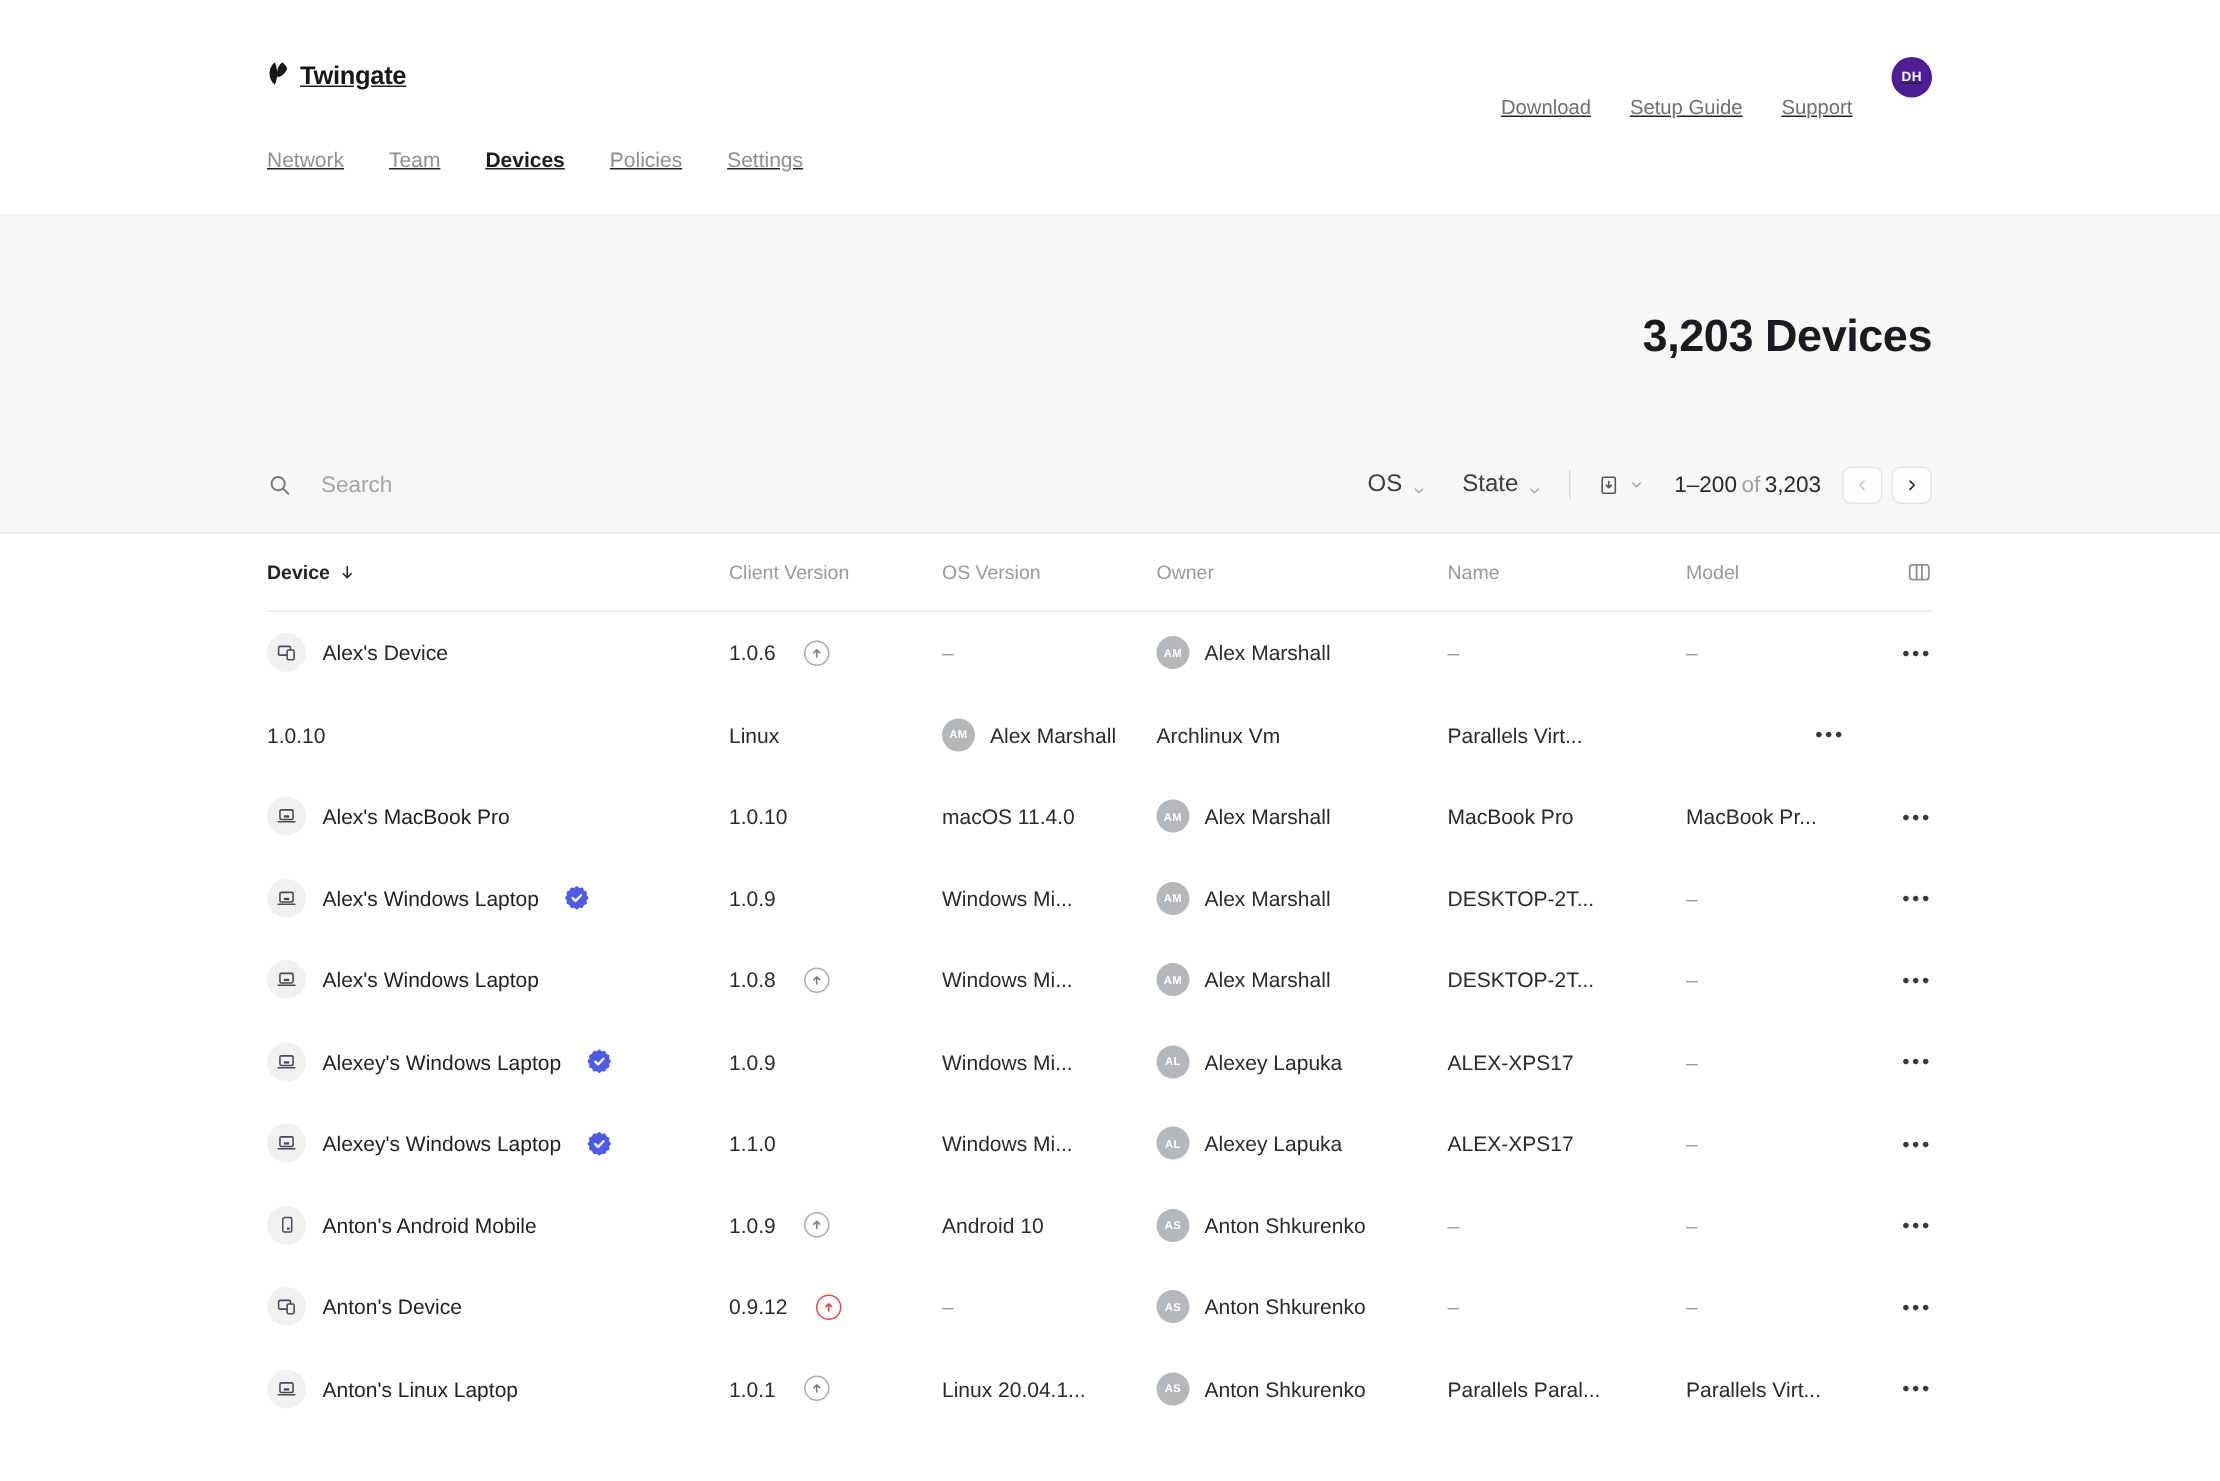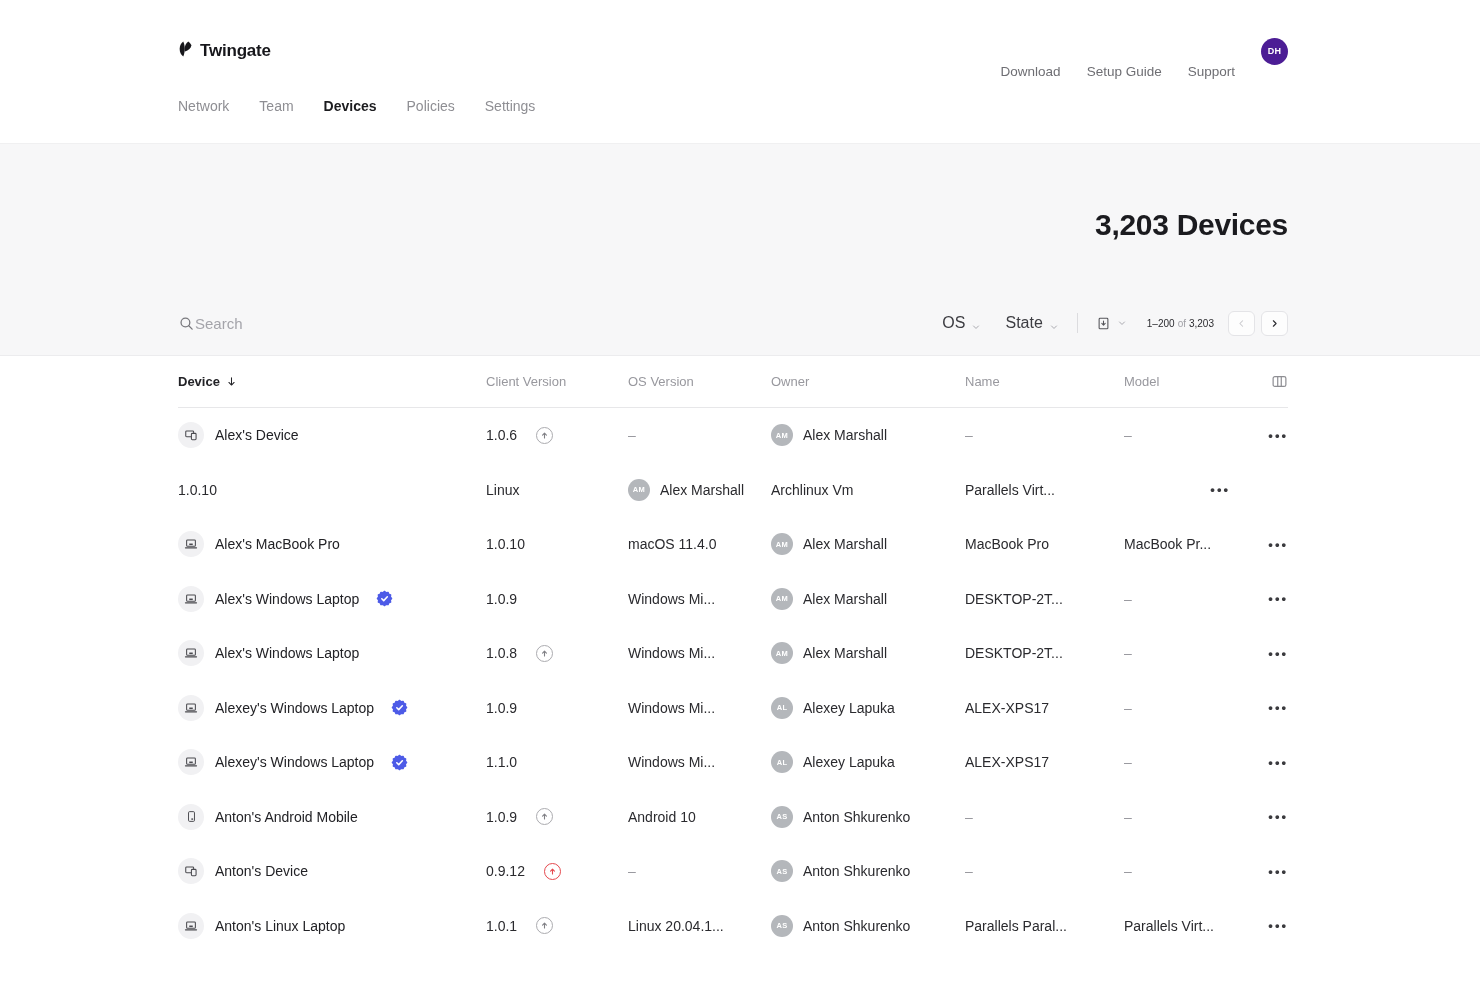--- a/index.html
+++ b/index.html
@@ -1,46 +1,46 @@
 <!DOCTYPE html>
 <html><head>
 <meta charset="utf-8">
 <style>
   * { margin:0; padding:0; box-sizing:border-box; }
   html,body { width:1480px; height:987px; background:#fff; font-family:"Liberation Sans", sans-serif; color:#222226; overflow:hidden; }
 
   .shell { width:1480px; height:987px; }
 
   
-  .topbar { height:143px; background:#fff; padding:0 192px 0 178px; }
+  .topbar { height:143px; background:#fff; padding:0 192px 0 178px;text-decoration:underline; }
   .topbar-row1 { height:86px; display:flex; align-items:center; justify-content:space-between; padding-top:16px; }
   .brand { display:flex; align-items:center; gap:7px; }
   .brand-name { font-size:17px; font-weight:700; letter-spacing:-0.2px; color:#17171b; }
   .top-links { display:flex; align-items:center; gap:26px; }
   .top-link { font-size:13.5px; color:#6e6e73; cursor:pointer;margin-top:40px; }
   .avatar { width:27px; height:27px; border-radius:50%; background:#4c1d95; color:#fff; font-size:9px; font-weight:700; display:flex; align-items:center; justify-content:center; letter-spacing:.3px; cursor:pointer; }
   .nav-row { display:flex; gap:30px; align-items:center; height:40px; }
   .nav-tab { font-size:14px; color:#8e8e93; cursor:pointer; }
   .nav-tab.active { color:#1c1c1f; font-weight:700; }
 
   
   .band { background:#f7f7f8; border-top:1px solid #f0f0f1; border-bottom:1px solid #ececee; height:213px; padding:0 192px 0 178px; }
   .page-title { font-size:30px; font-weight:700; letter-spacing:-0.3px; color:#1b1b1f; padding-top:64px;text-align:right; }
   .toolbar { margin-top:59px; height:44px; display:flex; align-items:center; }
-  .search-wrap { display:flex; align-items:center; gap:0; flex:1; color:#78787d; }
+  .search-wrap { display:flex; align-items:center; gap:19px; flex:1; color:#78787d; }
   .search-input { border:none; outline:none; background:transparent; font-size:15px; color:#222; width:300px; font-family:"Liberation Sans",sans-serif; }
   .search-input::placeholder { color:#a4a4aa; }
   .toolbar-right { display:flex; align-items:center; }
   .filter { display:flex; align-items:flex-end; gap:6px; font-size:16px; color:#3c3c41; cursor:pointer; }
   .filter .chev { color:#a2a2a8; display:flex; }
   .gap24 { margin-left:24px; } .gap18 { margin-left:18px; } .gap20 { margin-left:20px; } .gap14 { margin-left:14px; } .gap6 { margin-left:6px; }
   .vdivider { width:1px; height:20px; background:#dcdcdf; }
   .export-btn { display:flex; align-items:center; gap:6px; color:#55555a; cursor:pointer; }
   .export-btn .chev { color:#a2a2a8; display:flex; }
-  .page-range { font-size:10px; color:#2b2b2f; white-space:nowrap; }
+  .page-range { font-size:15px; color:#2b2b2f; white-space:nowrap; }
   .page-range .of { color:#a0a0a6; padding:0 3px; }
   .pg-btn { width:27px; height:25px; border:1px solid #e4e4e7; border-radius:6px; background:#fdfdfd; display:flex; align-items:center; justify-content:center; cursor:pointer; }
   .pg-btn.disabled { color:#c6c6ca; }
   .pg-btn.enabled { color:#2a2a2e; }
 
   
   .table-area { padding:0 192px 0 178px; background:#fff; }
   .grid-row { display:grid; grid-template-columns:308px 142px 143px 194px 159px 1fr 58px; align-items:center; }
   .thead { height:52px; border-bottom:1px solid #e7e7e9; }
   .th { font-size:13px; color:#98989e; }

